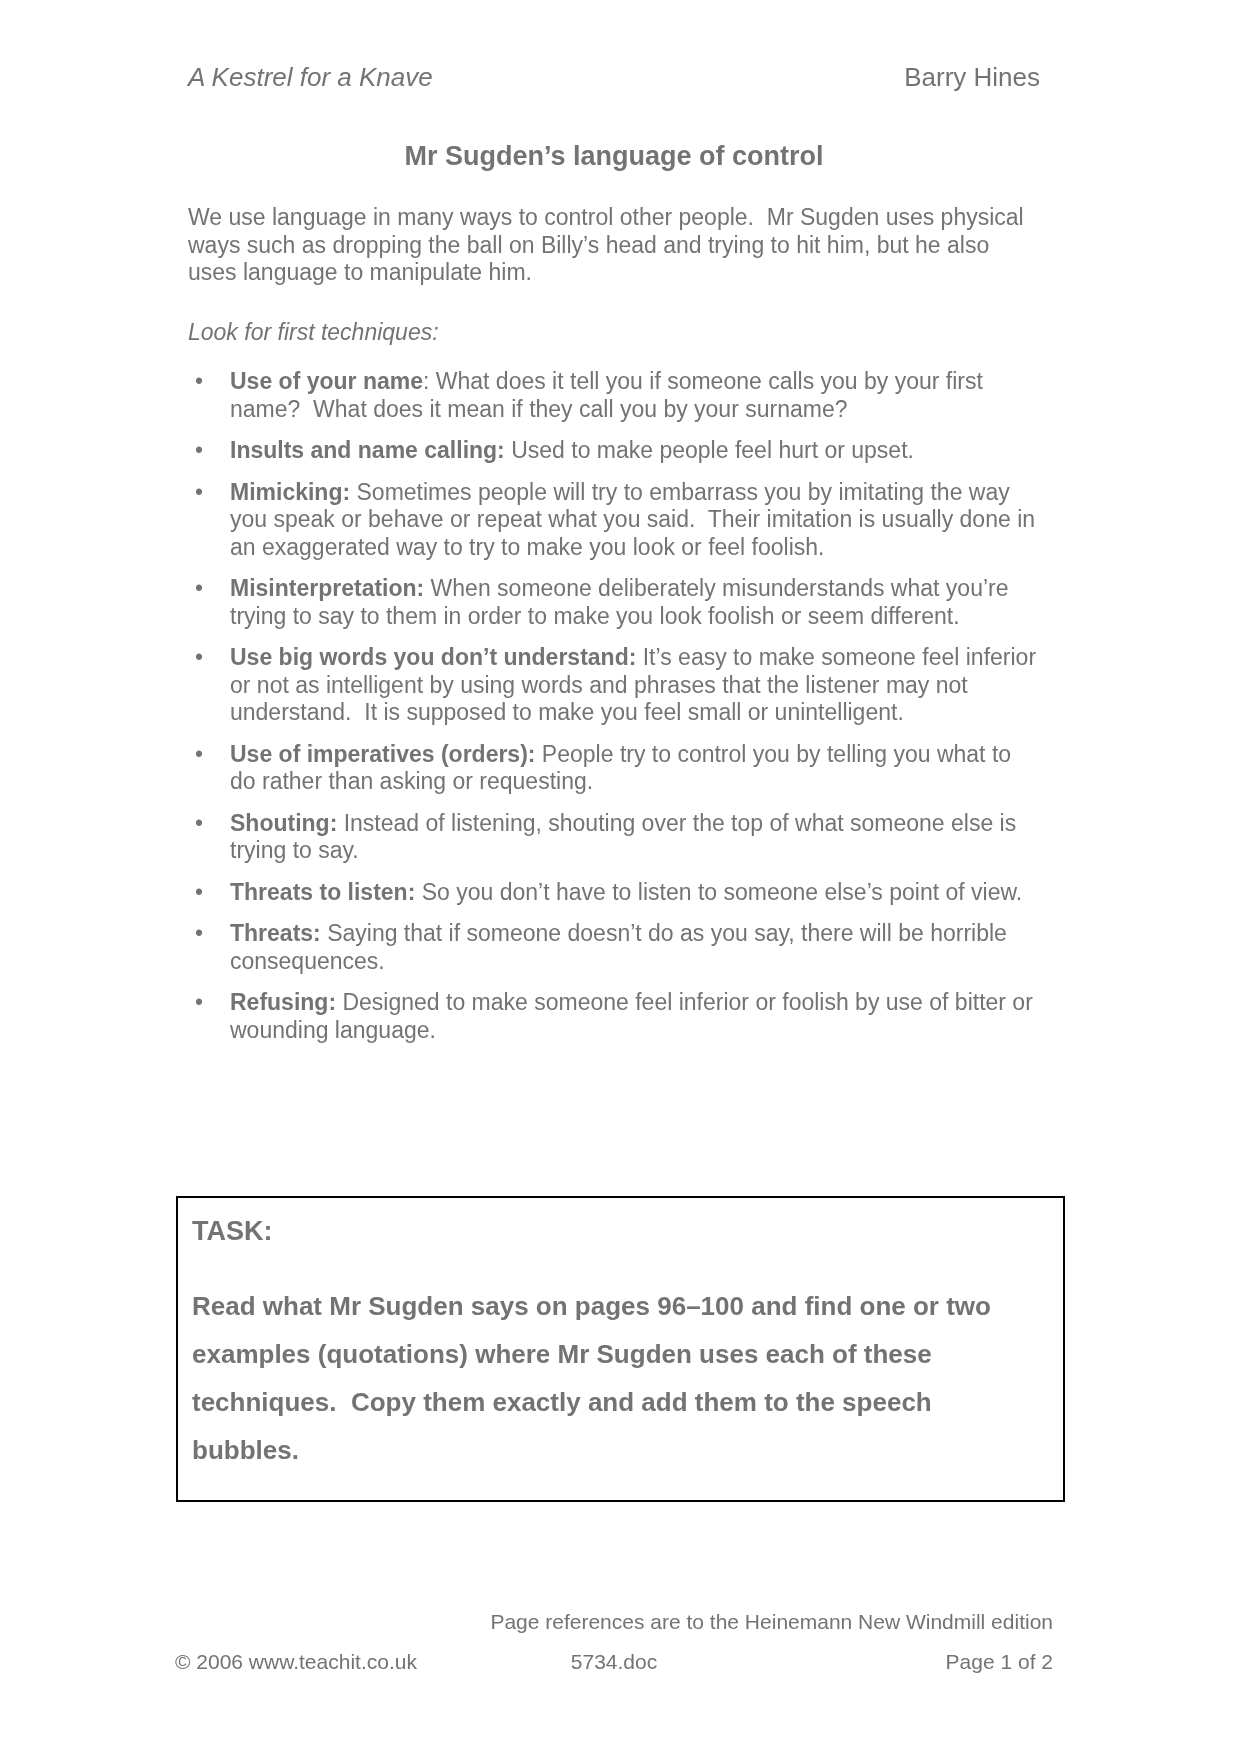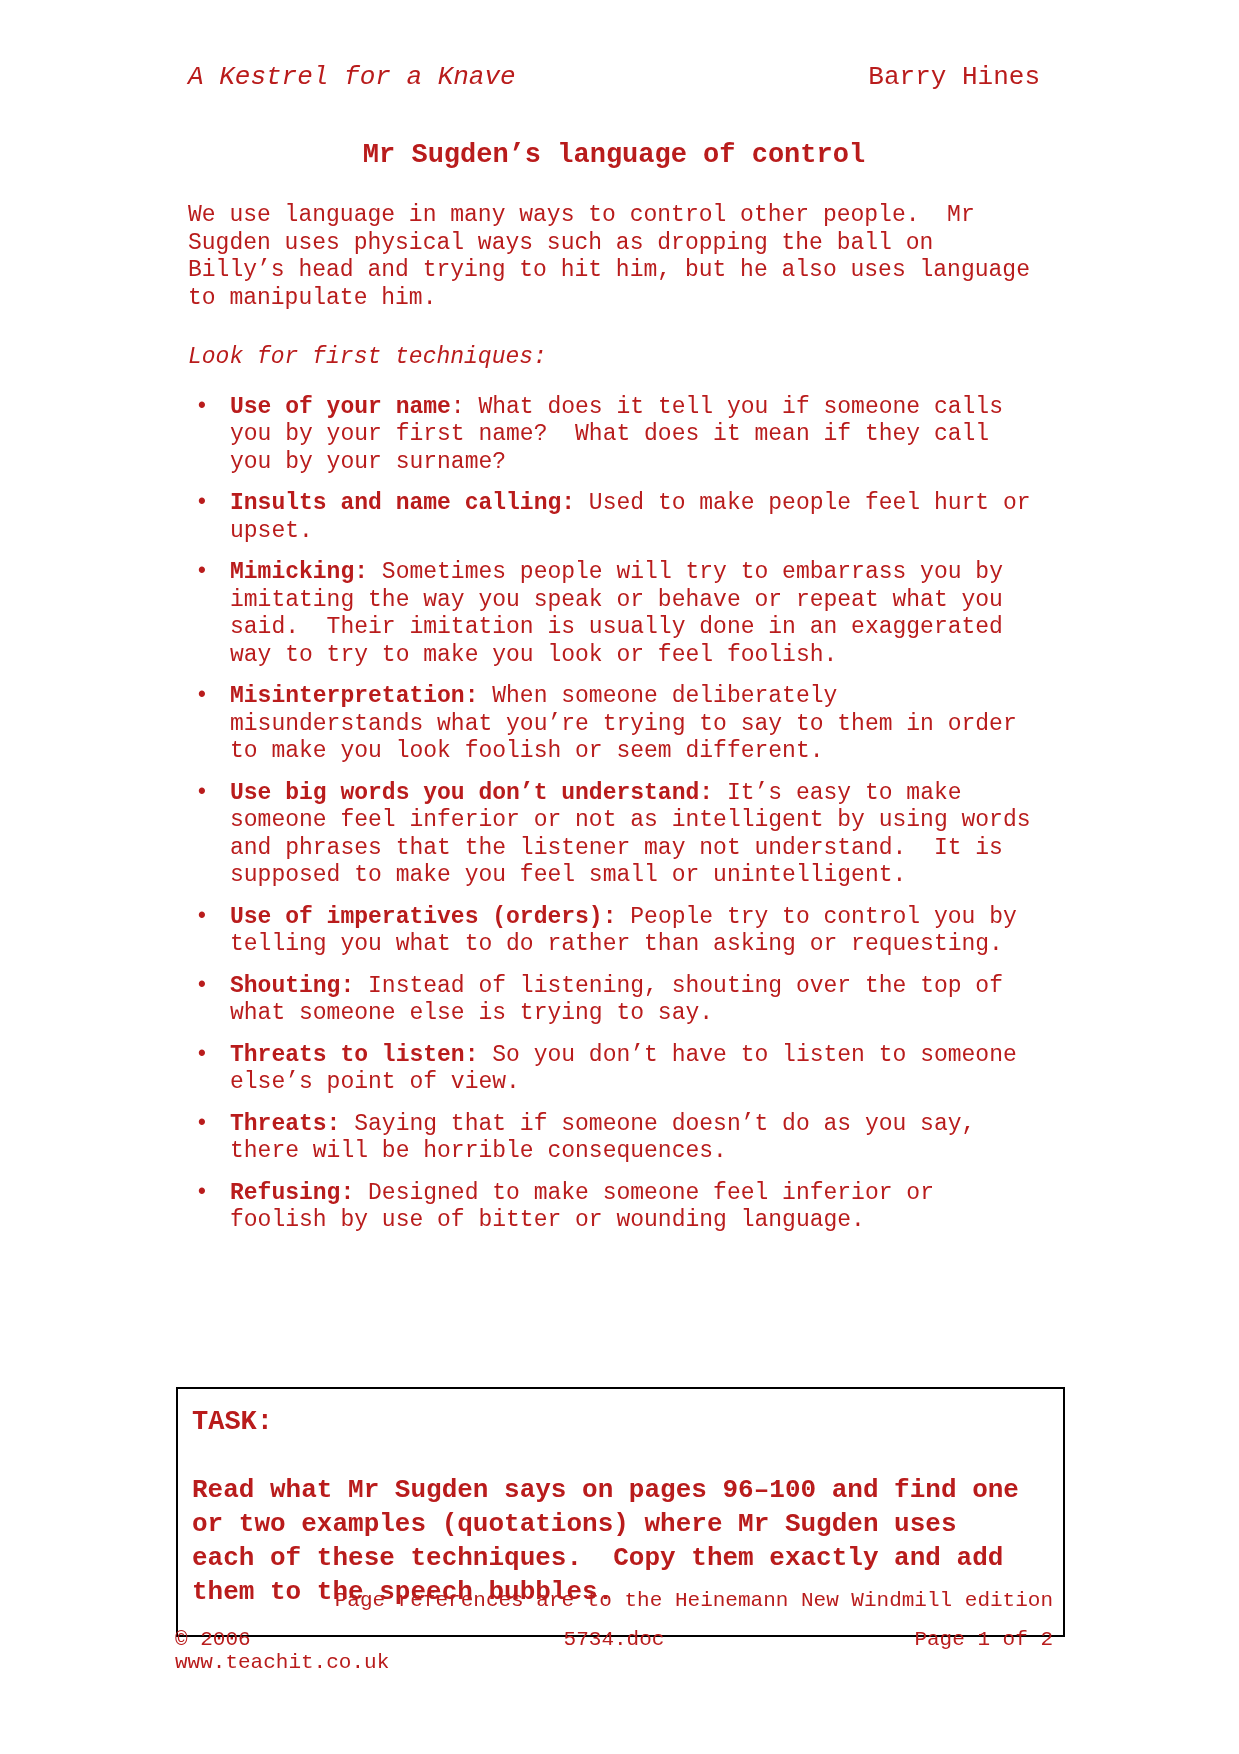--- a/index.html
+++ b/index.html
@@ -6,22 +6,22 @@
     margin: 0;
     padding: 0;
     background: #e8e8e8;
   }
   .page {
     position: relative;
     width: 1239px;
     height: 1754px;
     margin: 0 auto;
     background: #ffffff;
-    font-family: Liberation Mono, monospace;
-    color: #b91c1c;
+    font-family: Liberation Sans, sans-serif;
+    color: #737373;
     overflow: hidden;
   }
   .content {
     padding: 62px 199px 0 188px; 
   }
   .doc-header {
     display: flex;
     justify-content: space-between;
     align-items: baseline;
     font-size: 26px;
@@ -80,21 +80,21 @@
   .task-label {
     margin: 0;
     font-size: 27px;
     font-weight: bold;
     line-height: 34px;
   }
   .task-body {
     margin: 34px 0 0 0;
     font-size: 26px;
     font-weight: bold;
-    line-height: 34px;
+    line-height: 48px;
     white-space: pre-wrap;
   }
   .doc-footer {
     position: absolute;
     left: 175px;
     right: 186px;
     bottom: 80px;
     font-size: 21px;
   }
   .footer-note {

